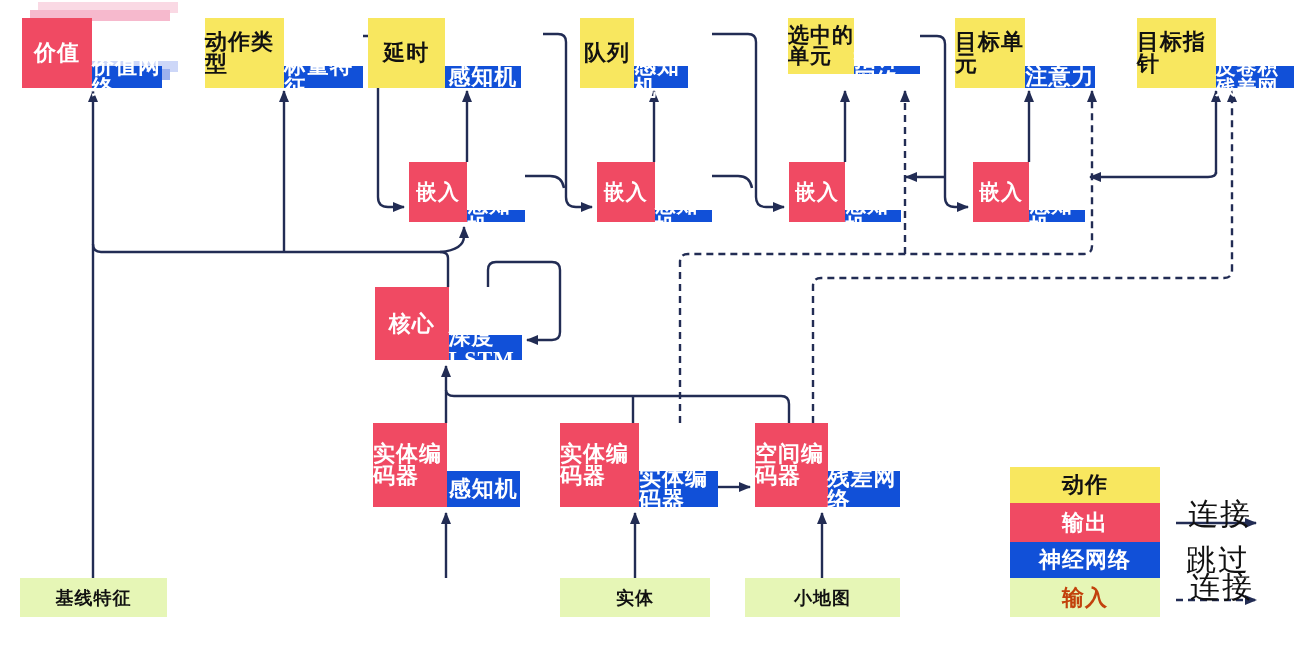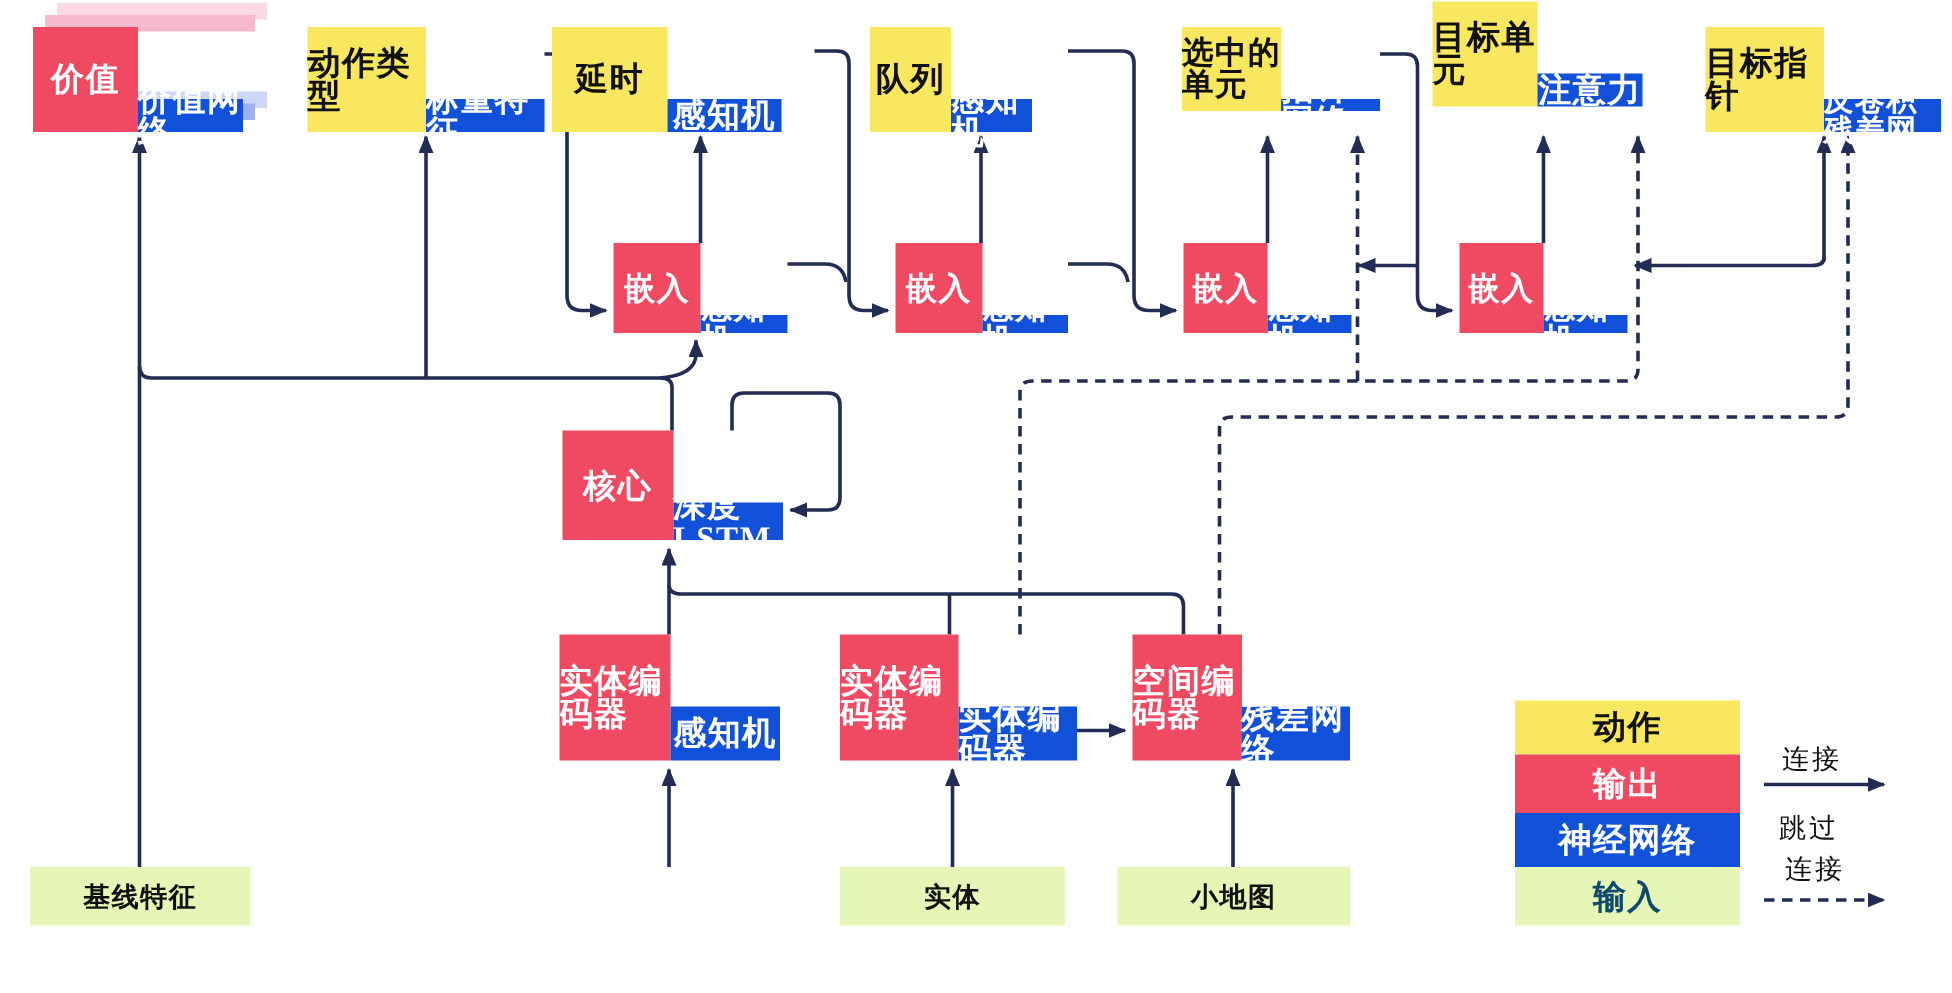--- a/index.html
+++ b/index.html
@@ -23,21 +23,21 @@
   .input-box{
     position:absolute;z-index:3;background:#E6F6B6;color:#111111;
     display:flex;align-items:center;justify-content:center;
     font-size:18px;font-weight:700;letter-spacing:1px;
   }
   .legend-swatch{
     position:absolute;z-index:3;display:flex;align-items:center;justify-content:center;
     font-size:22px;font-weight:600;letter-spacing:1px;
   }
   .legend-label{
-    position:absolute;z-index:3;color:#111111;font-size:18px;font-weight:400;
+    position:absolute;z-index:3;color:#111111;font-size:30px;font-weight:400;
     letter-spacing:2px;white-space:nowrap;
   }
 </style>
 </head>
 <body>
 
 <div id="stage">
 
   <svg id="wires" width="1301" height="662" viewBox="0 0 1301 662">
     <defs>
@@ -116,21 +116,21 @@
     <div class="bd fs22">感知机</div>
   </div>
   <div class="box" style="left:580px;top:18px;width:108px;height:70px">
     <div class="hd yellow fs22">队列</div>
     <div class="bd fs22">感知机</div>
   </div>
   <div class="box" style="left:788px;top:18px;width:132px;height:56px">
     <div class="hd yellow fs21">选中的单元</div>
     <div class="bd fs22">指针网络</div>
   </div>
-  <div class="box" style="left:955px;top:1px;width:140px;height:70px">
+  <div class="box" style="left:955px;top:18px;width:140px;height:70px">
     <div class="hd yellow fs22">目标单元</div>
     <div class="bd fs22">注意力</div>
   </div>
   <div class="box" style="left:1137px;top:18px;width:157px;height:70px">
     <div class="hd yellow fs22">目标指针</div>
     <div class="bd fs20">反卷积残差网</div>
   </div>
 
   <div class="box" style="left:409px;top:162px;width:116px;height:60px">
     <div class="hd red fs21">嵌入</div>
@@ -167,19 +167,19 @@
     <div class="bd fs22">残差网络</div>
   </div>
 
   <div class="input-box" style="left:20px;top:578px;width:147px;height:39px">基线特征</div>
   <div class="input-box" style="left:560px;top:578px;width:150px;height:39px">实体</div>
   <div class="input-box" style="left:745px;top:578px;width:155px;height:39px">小地图</div>
 
   <div class="legend-swatch" style="left:1010px;top:467px;width:150px;height:36px;background:#F8E75F;color:#111">动作</div>
   <div class="legend-swatch" style="left:1010px;top:503px;width:150px;height:39px;background:#F04A63;color:#fff">输出</div>
   <div class="legend-swatch" style="left:1010px;top:542px;width:150px;height:36px;background:#1150D8;color:#fff">神经网络</div>
-  <div class="legend-swatch" style="left:1010px;top:578px;width:150px;height:39px;background:#E6F6B6;color:#0c4a6e">输入</div>
+  <div class="legend-swatch" style="left:1010px;top:578px;width:150px;height:39px;background:#E6F6B6;color:#c2410c">输入</div>
 
   <div class="legend-label" style="left:1188px;top:494px">连接</div>
   <div class="legend-label" style="left:1186px;top:540px">跳过</div>
   <div class="legend-label" style="left:1190px;top:567px">连接</div>
 
 </div>
 
 </body></html>

